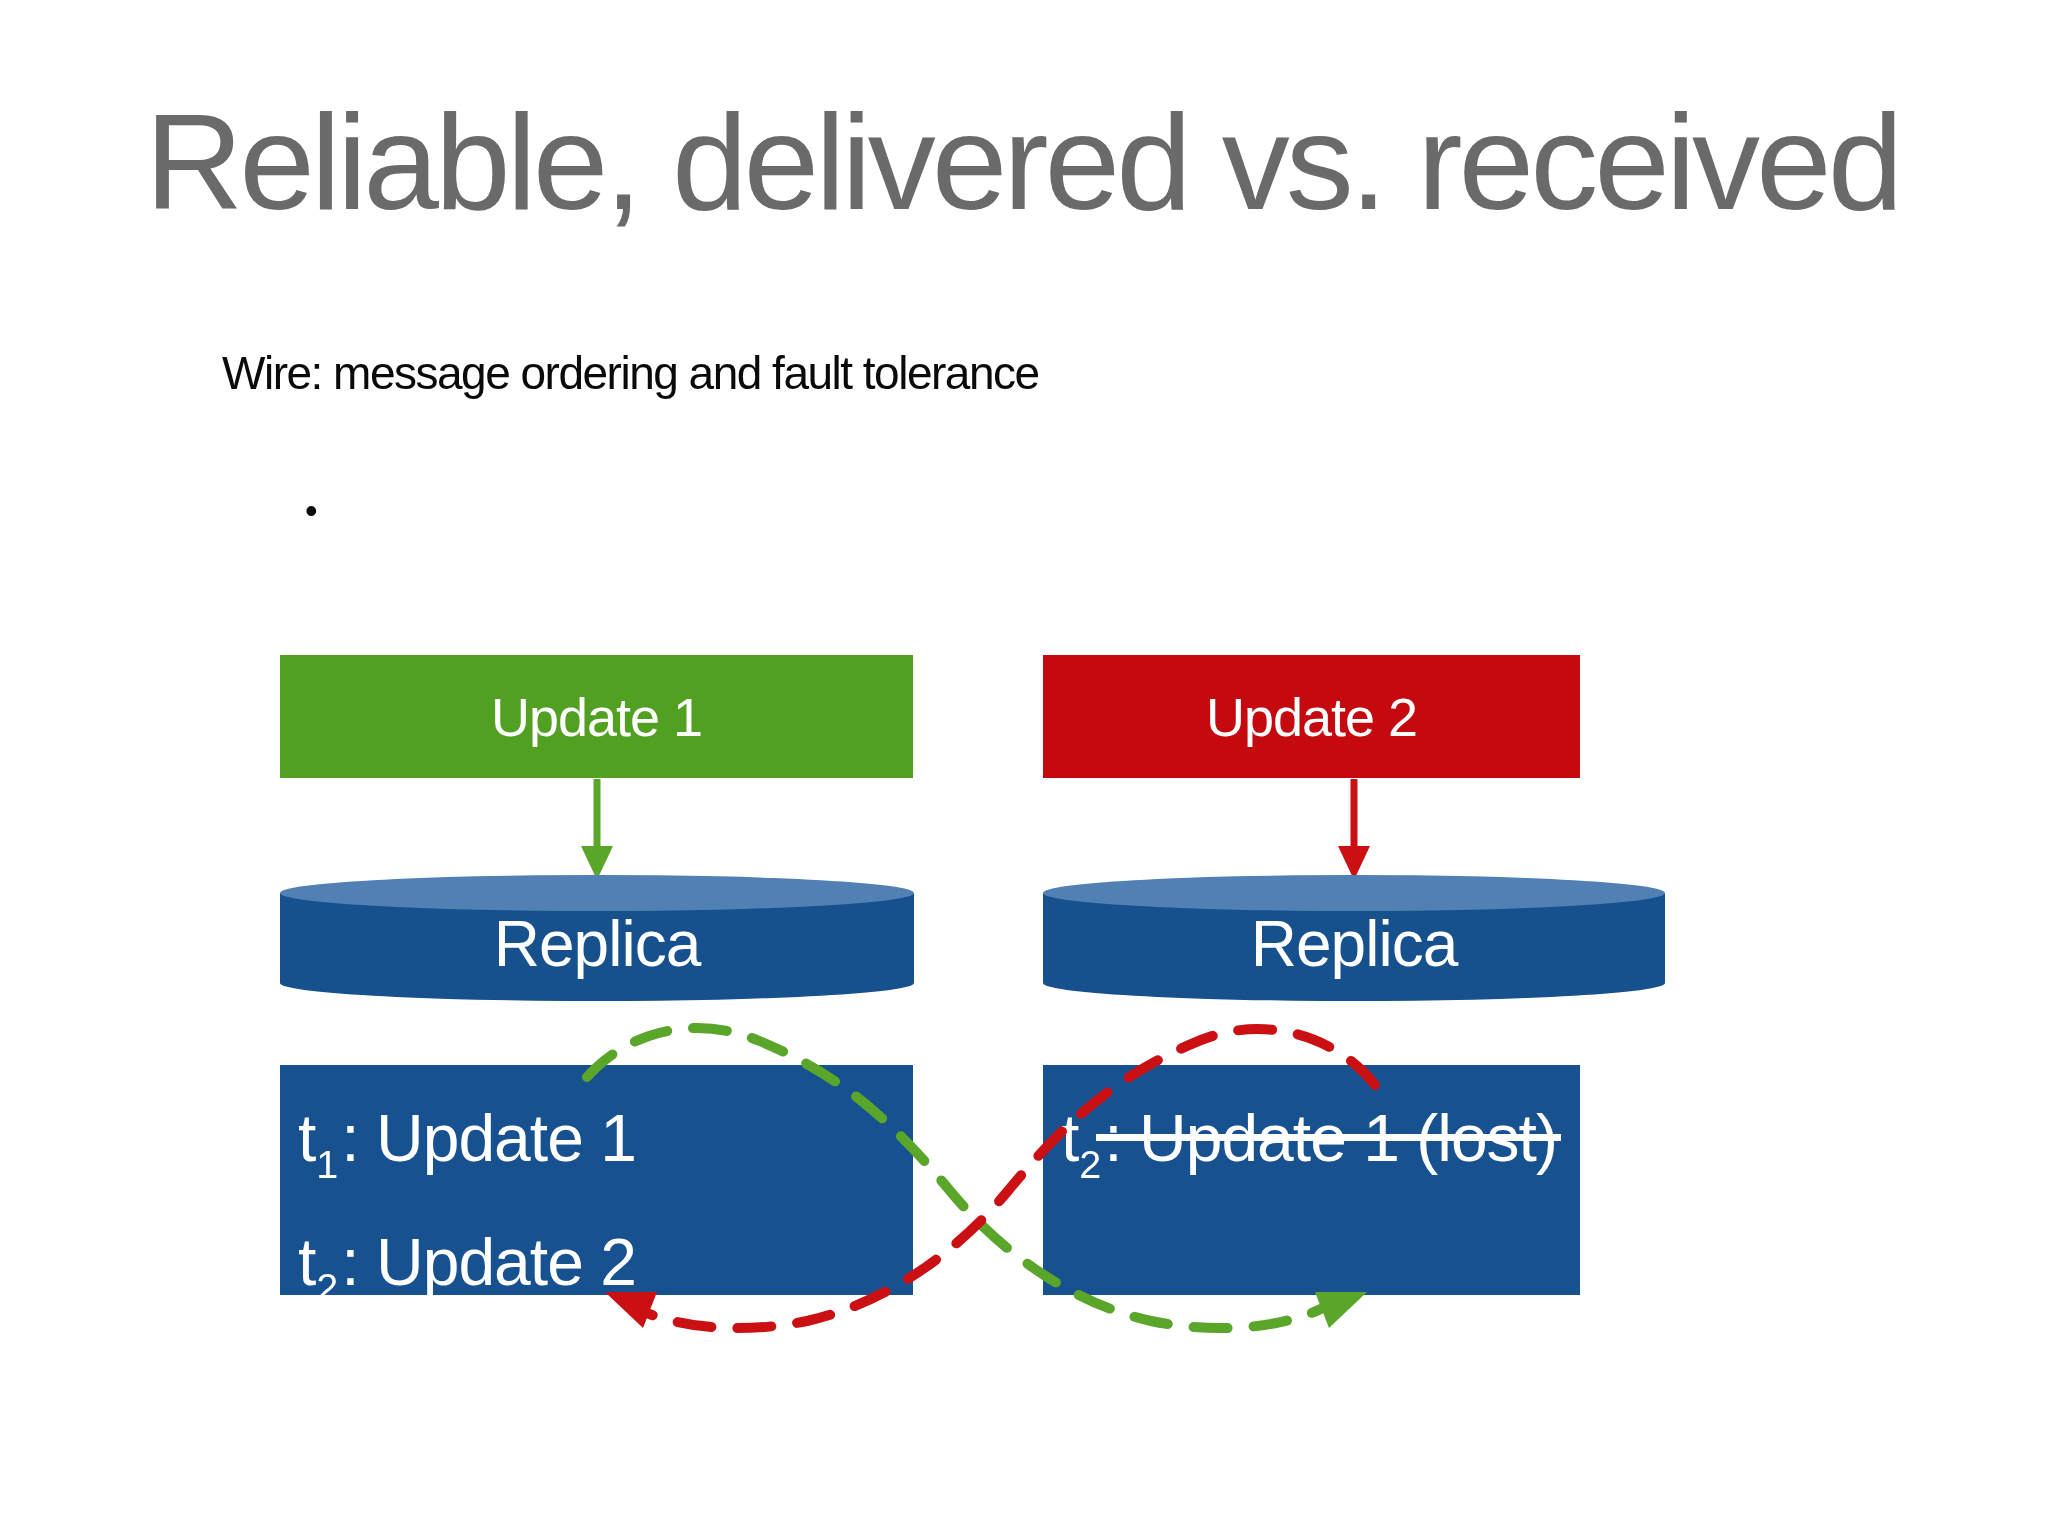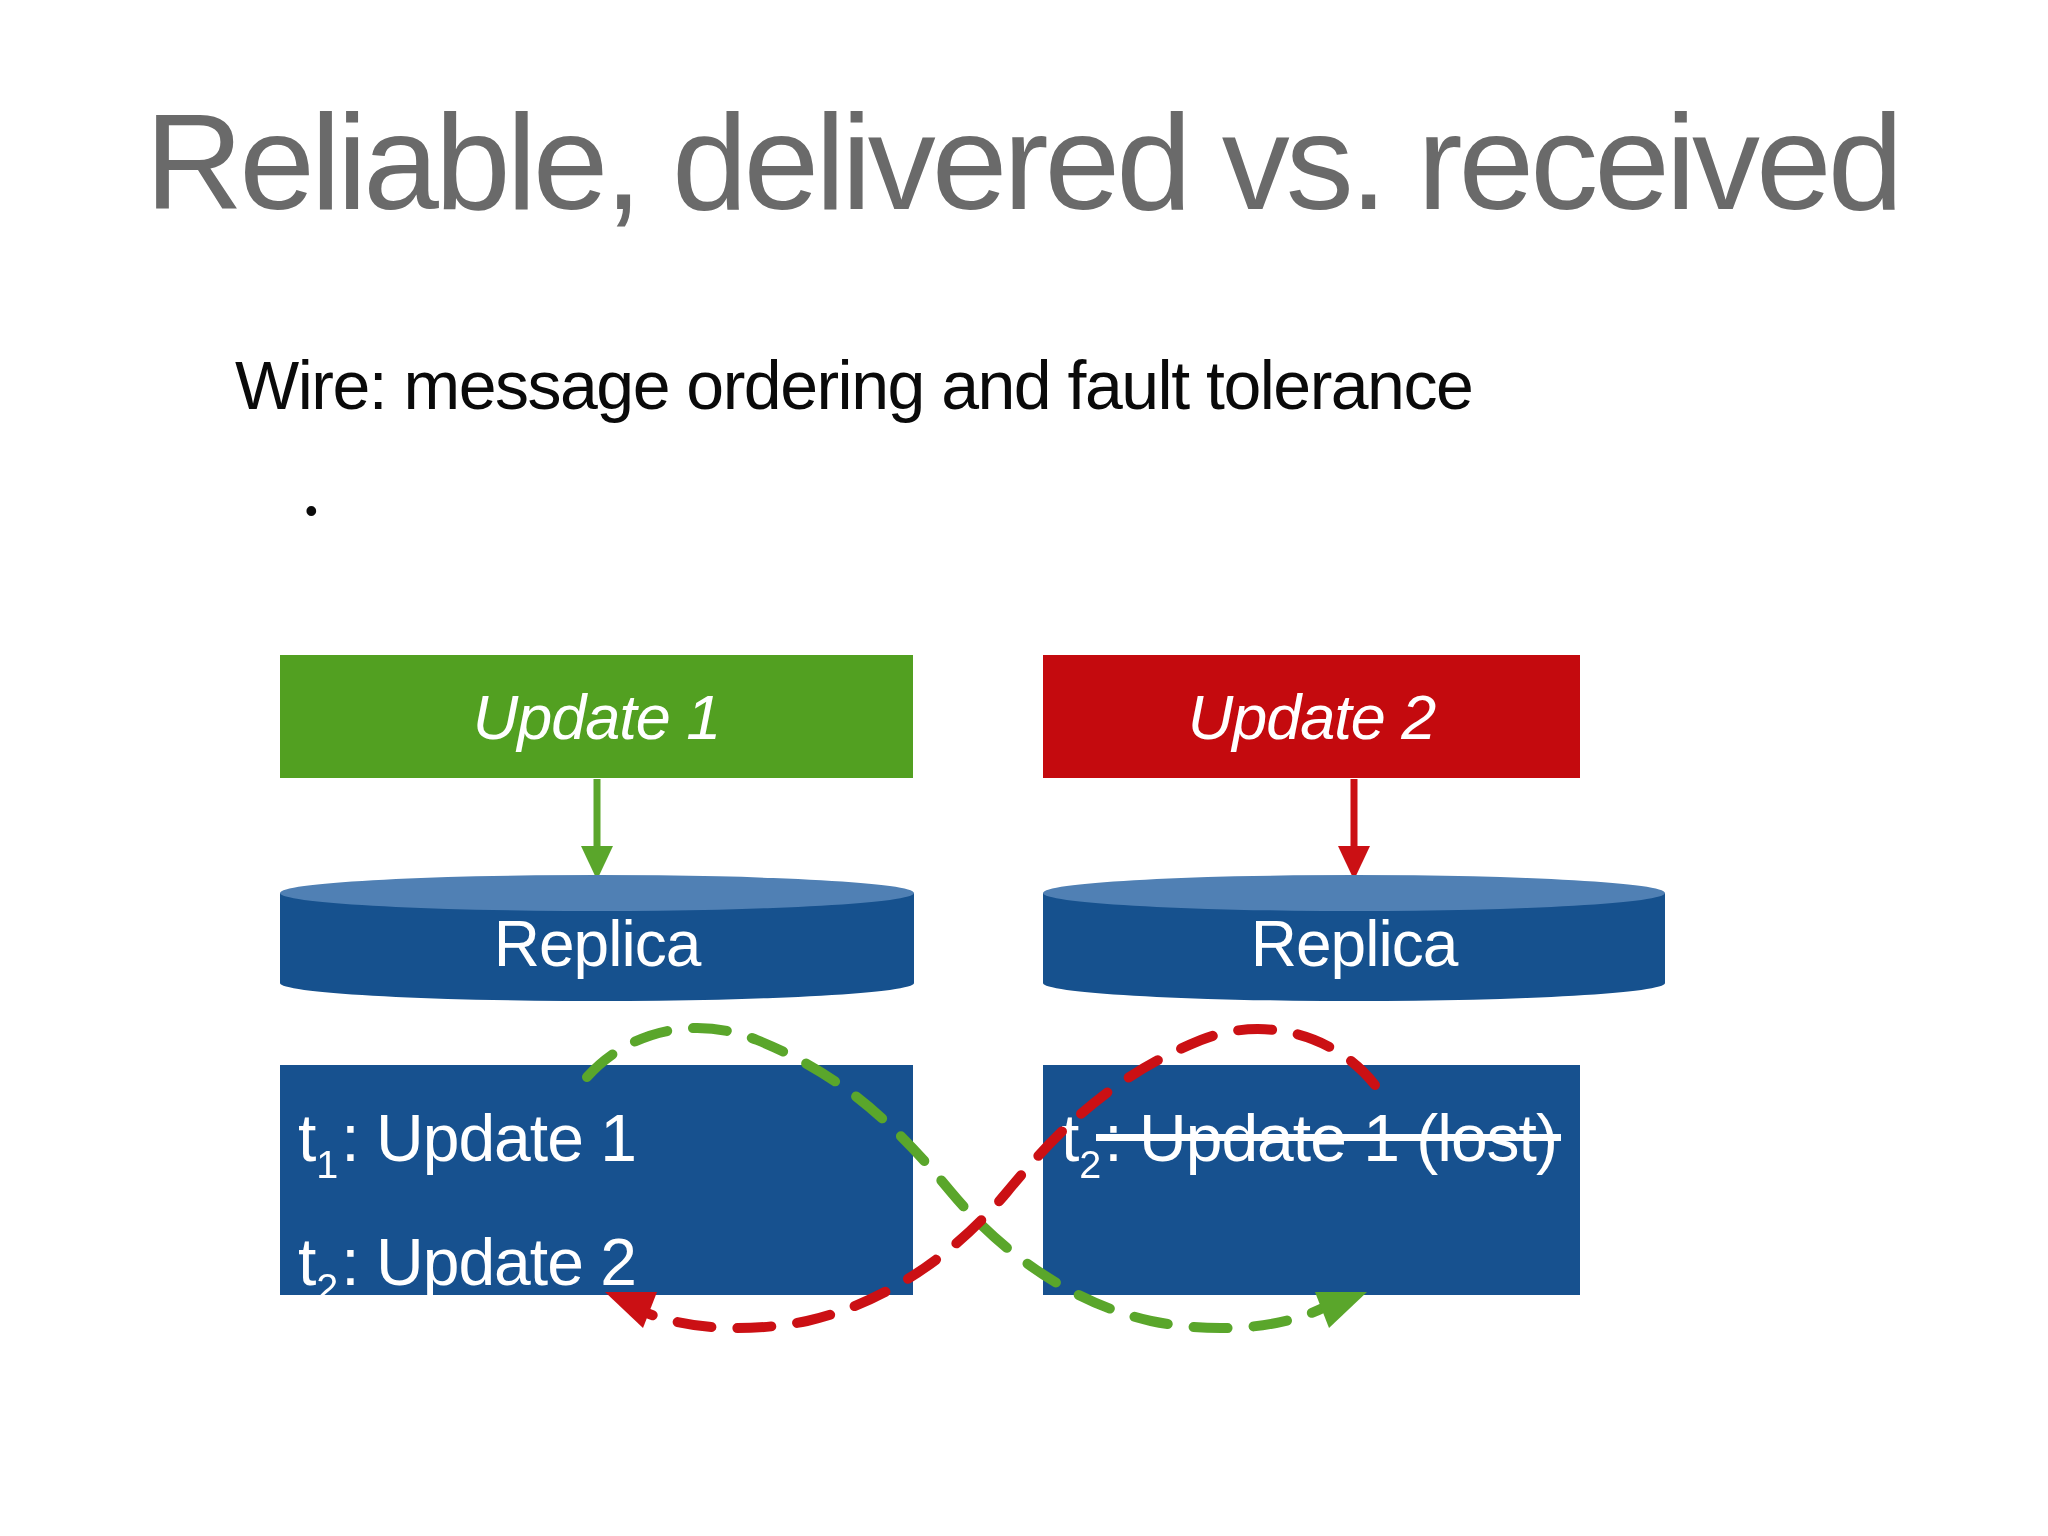--- a/index.html
+++ b/index.html
@@ -7,40 +7,40 @@
     position:relative; width:2048px; height:1536px; background:#ffffff;
     overflow:hidden; font-family:"Liberation Sans", sans-serif;margin-left:35px;
   }
   .abs { position:absolute; }
 
   .title {
     left:110px; top:88px; font-size:136px; letter-spacing:-4px;
     color:var(--title-gray); white-space:nowrap; line-height:1.1;
   }
   .subtitle {
-    left:200px; top:346px; font-size:68px; letter-spacing:-1.5px;
+    left:187px; top:346px; font-size:46px; letter-spacing:-1.5px;
     color:var(--text-black); white-space:nowrap;
   }
   .bullet-row {
     left:270px; top:478px; display:flex; align-items:center; height:66px;
     color:var(--text-black);
   }
   .bullet-dot { font-size:36px; width:80px; }
   .bullet-text { font-size:55px; letter-spacing:-1px; white-space:nowrap; }
 
   .col-left  { left:245px;  width:633px; }
   .col-right { left:1008px; width:537px; }
 
   .update-box {
     top:655px; height:123px; display:flex; align-items:center; justify-content:center;
   }
   .update-box.green { background:var(--green); }
   .update-box.red   { background:var(--red); }
   .update-label {
-    color:#fff; font-size:63px; letter-spacing:-1px; white-space:nowrap;font-style:italic;
+    color:#fff; font-size:54px; letter-spacing:-1px; white-space:nowrap;
   }
 
   .log-box {
     top:1065px; height:230px; background:var(--box-blue);
     color:#fff; padding:24px 0 0 18px; box-sizing:border-box;
   }
   .log-line { font-size:66px; line-height:98px; letter-spacing:-1px; white-space:nowrap; }
   .sub { font-size:0.6em; vertical-align:-0.42em; margin:0 4px 0 1px; }
   .struck { position:relative; }
   .struck::after {

